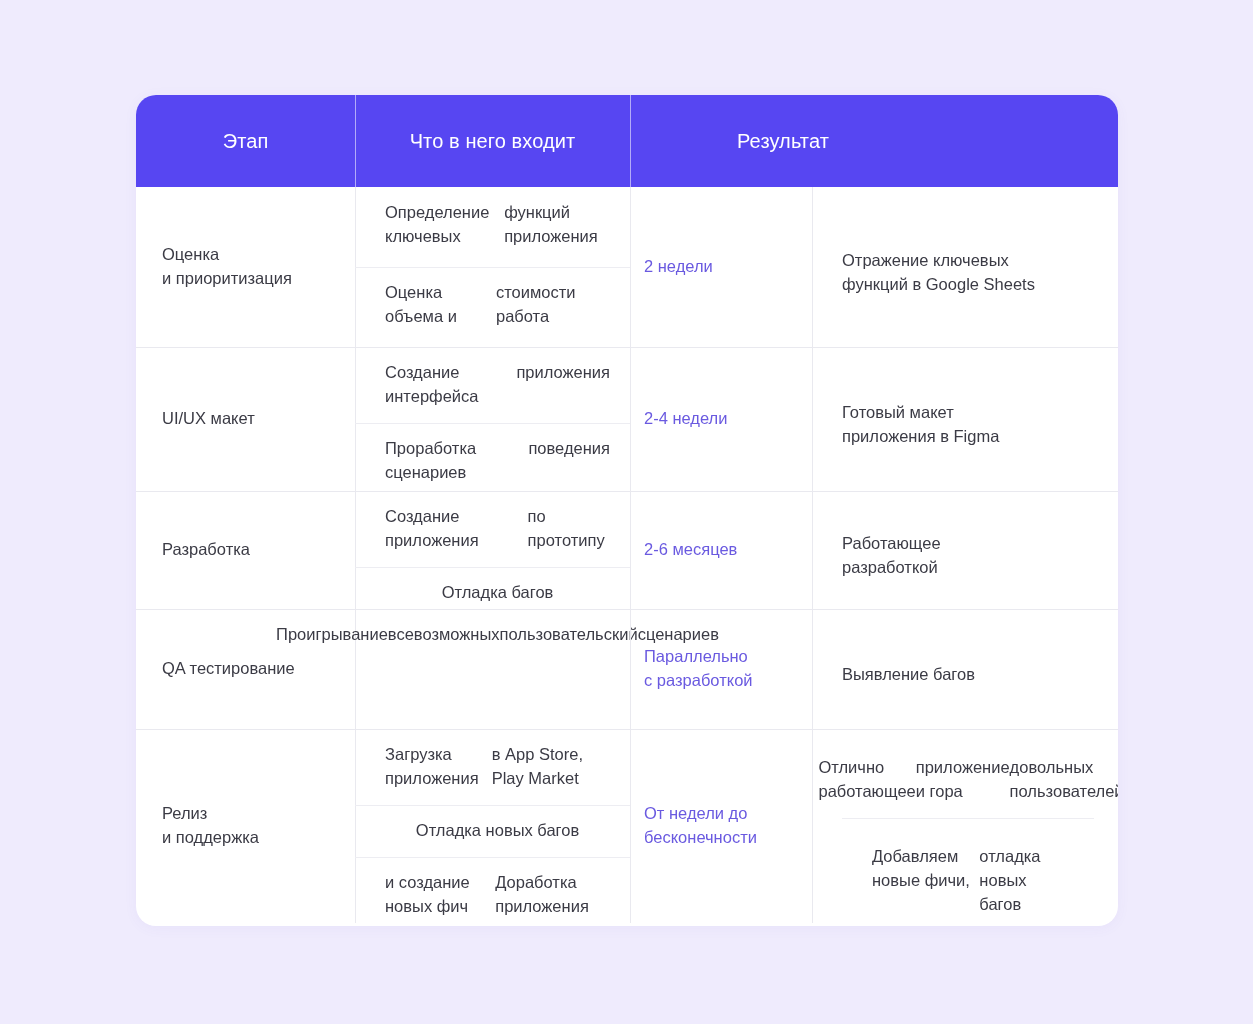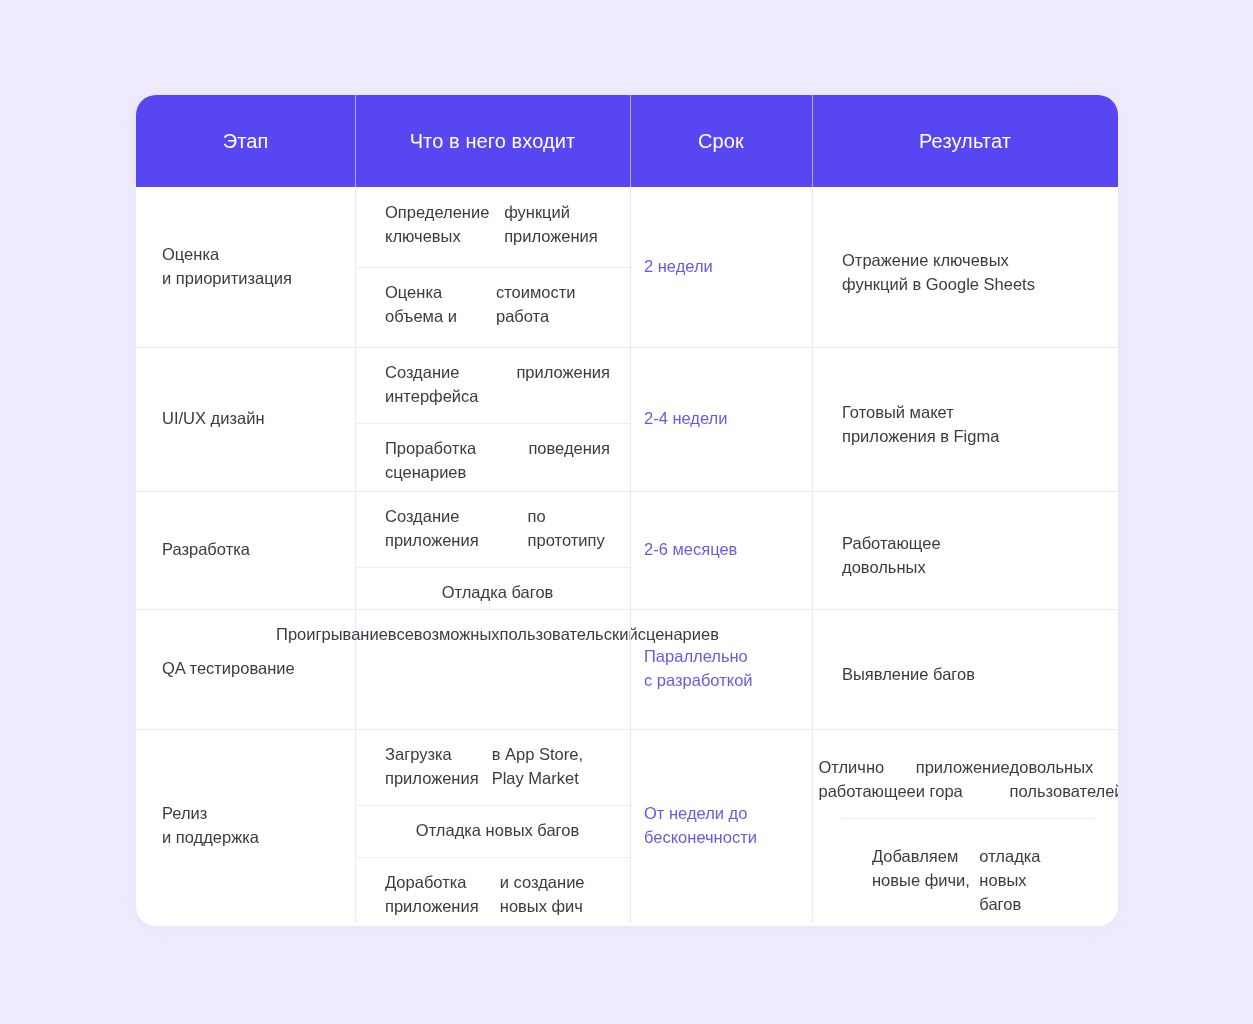--- a/index.html
+++ b/index.html
@@ -159,21 +159,20 @@
 </style>
 </head>
 <body>
 
 <div class="page">
   <div class="table-card">
 
     <div class="thead">
       <div class="th c1">Этап</div>
       <div class="th c2">Что в него входит</div>
-      <div class="th c3">Срок</div>
       <div class="th c4">Результат</div>
     </div>
 
     <div class="tbody" id="tbody">
         <div class="trow" style="height: 160px;">
           <div class="cell c1 cell-stage">
             <span class="line">Оценка</span>
             <span class="line">и приоритизация</span>
           </div>
           <div class="cell c2 subcells">
@@ -189,21 +188,21 @@
           <div class="cell c3 cell-term">
             <span class="line">2 недели</span>
           </div>
           <div class="cell c4 rows-flat">
             <span class="line">Отражение ключевых</span>
             <span class="line">функций в Google Sheets</span>
           </div>
         </div>
         <div class="trow" style="height: 144px;">
           <div class="cell c1 cell-stage">
-            <span class="line">UI/UX дизайн</span>
+            <span class="line">UI/UX макет</span>
           </div>
           <div class="cell c2 subcells">
             <div class="subcell">
               <span class="line">Создание интерфейса</span>
               <span class="line">приложения</span>
             </div>
             <div class="subcell">
               <span class="line">Проработка сценариев</span>
               <span class="line">поведения</span>
             </div>
@@ -227,21 +226,21 @@
             </div>
             <div class="subcell">
               <span class="line">Отладка багов</span>
             </div>
           </div>
           <div class="cell c3 cell-term">
             <span class="line">2-6 месяцев</span>
           </div>
           <div class="cell c4 rows-flat">
             <span class="line">Работающее</span>
-            <span class="line">довольных</span>
+            <span class="line">разработкой</span>
           </div>
         </div>
         <div class="trow" style="height: 120px;">
           <div class="cell c1 cell-stage">
             <span class="line">QA тестирование</span>
           </div>
           <div class="cell c2 subcells">
             <div class="subcell">
               <span class="line">Проигрывание</span>
               <span class="line">всевозможных</span>
@@ -264,22 +263,22 @@
           </div>
           <div class="cell c2 subcells">
             <div class="subcell">
               <span class="line">Загрузка приложения</span>
               <span class="line">в App Store, Play Market</span>
             </div>
             <div class="subcell">
               <span class="line">Отладка новых багов</span>
             </div>
             <div class="subcell">
+              <span class="line">и создание новых фич</span>
               <span class="line">Доработка приложения</span>
-              <span class="line">и создание новых фич</span>
             </div>
           </div>
           <div class="cell c3 cell-term">
             <span class="line">От недели до</span>
             <span class="line">бесконечности</span>
           </div>
           <div class="cell c4 subcells cell-result">
             <div class="subcell">
               <span class="line">Отлично работающее</span>
               <span class="line">приложение и гора</span>

